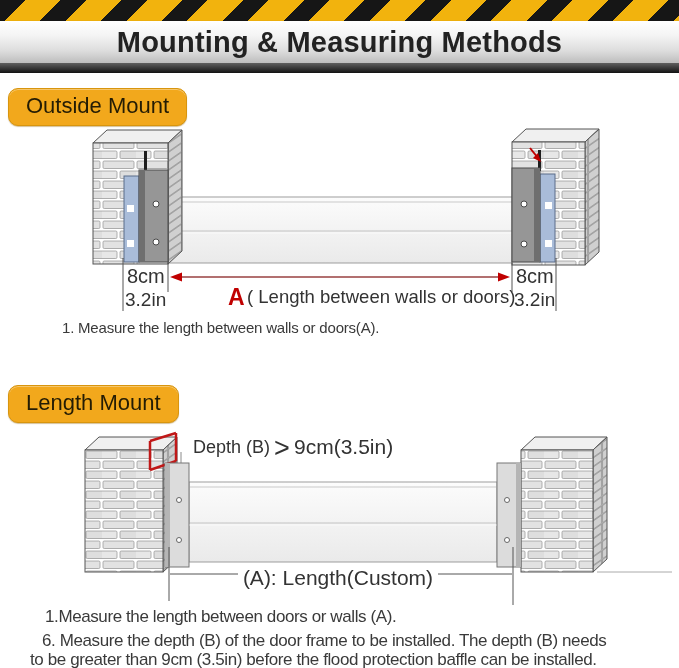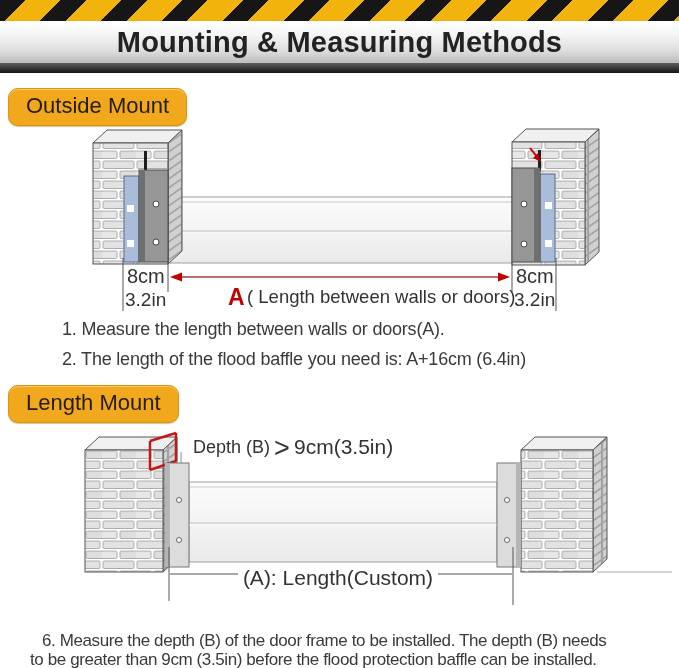--- a/index.html
+++ b/index.html
@@ -28,21 +28,21 @@
   
   .badge{
     position:absolute;display:inline-block;background:#F2A81C;border:1px solid #D8950E;
     border-radius:10px;padding:4px 17px 6px 17px;font-size:22px;color:#241c04;
     box-shadow:inset 0 1px 0 rgba(255,255,255,.35), 0 1px 1px rgba(150,100,0,.4);
     text-align:center;
   }
   .badge.outside{top:88px;left:8px;}
   .badge.inside{top:385px;left:8px;}
   
-  .steps1{position:absolute;top:319px;left:62px;font-size:18px;color:#3a3a3a;}
+  .steps1{position:absolute;top:319px;left:62px;font-size:15px;color:#3a3a3a;}
   .steps1 .line{margin-bottom:9px;letter-spacing:-.2px;}
   .s-abs{position:absolute;font-size:17px;color:#3a3a3a;letter-spacing:-.4px;white-space:nowrap;}
   .sb1{top:607px;left:45px;}
   .sb2{top:631px;left:42px;}
   .sb3{top:650px;left:30px;}
   svg{position:absolute;left:0;}
   svg text{font-family:"Liberation Sans", sans-serif;}
   .dimtxt{fill:#333;font-size:20px;}
   .dimtxt2{fill:#333;font-size:19px;}
 </style>
@@ -138,21 +138,20 @@
     <text x="127" y="283" class="dimtxt">8cm</text>
     <text x="125" y="306" class="dimtxt2">3.2in</text>
     <text x="516" y="283" class="dimtxt">8cm</text>
     <text x="514" y="306" class="dimtxt2">3.2in</text>
     <text x="228" y="305" font-size="23" font-weight="bold" fill="#C00000">A</text>
     <text x="247" y="303" font-size="18.5" fill="#333">( Length between walls or doors)</text>
   </svg>
 
   <div class="steps1">
     <div class="line">1. Measure the length between walls or doors(A).</div>
-    <div class="line">2. The length of the flood baffle you need is: A+16cm (6.4in)</div>
   </div>
 
   <svg style="top:425px" width="679" height="180" viewBox="0 425 679 180">
     <defs>
       <pattern id="brickB" width="34" height="20" patternUnits="userSpaceOnUse">
         <rect width="34" height="20" fill="#ffffff"></rect>
         <rect x="1" y="1" width="31" height="7.5" rx="1.2" fill="#e2e2e2" stroke="#9a9a9a" stroke-width="0.8"></rect>
         <rect x="-16" y="11" width="31" height="7.5" rx="1.2" fill="#e7e7e7" stroke="#9a9a9a" stroke-width="0.8"></rect>
         <rect x="18" y="11" width="31" height="7.5" rx="1.2" fill="#dedede" stroke="#9a9a9a" stroke-width="0.8"></rect>
       </pattern>
@@ -214,16 +213,17 @@
       <line x1="170" y1="574" x2="238" y2="574"></line>
       <line x1="438" y1="574" x2="512" y2="574"></line>
     </g>
 
     <text x="193" y="453" font-size="18" fill="#333">Depth (B)</text>
     <text x="274" y="457" font-size="27" fill="#333">&gt;</text>
     <text x="294" y="454" font-size="21" fill="#333">9cm(3.5in)</text>
     <text x="338" y="585" font-size="21" fill="#333" text-anchor="middle">(A): Length(Custom)</text>
   </svg>
 
+  <div class="s-abs sb1">1.Measure the length between doors or walls (A).</div>
   <div class="s-abs sb2">6. Measure the depth (B) of the door frame to be installed. The depth (B) needs</div>
   <div class="s-abs sb3">to be greater than 9cm (3.5in) before the flood protection baffle can be installed.</div>
 
 </div>
 
 </body></html>

